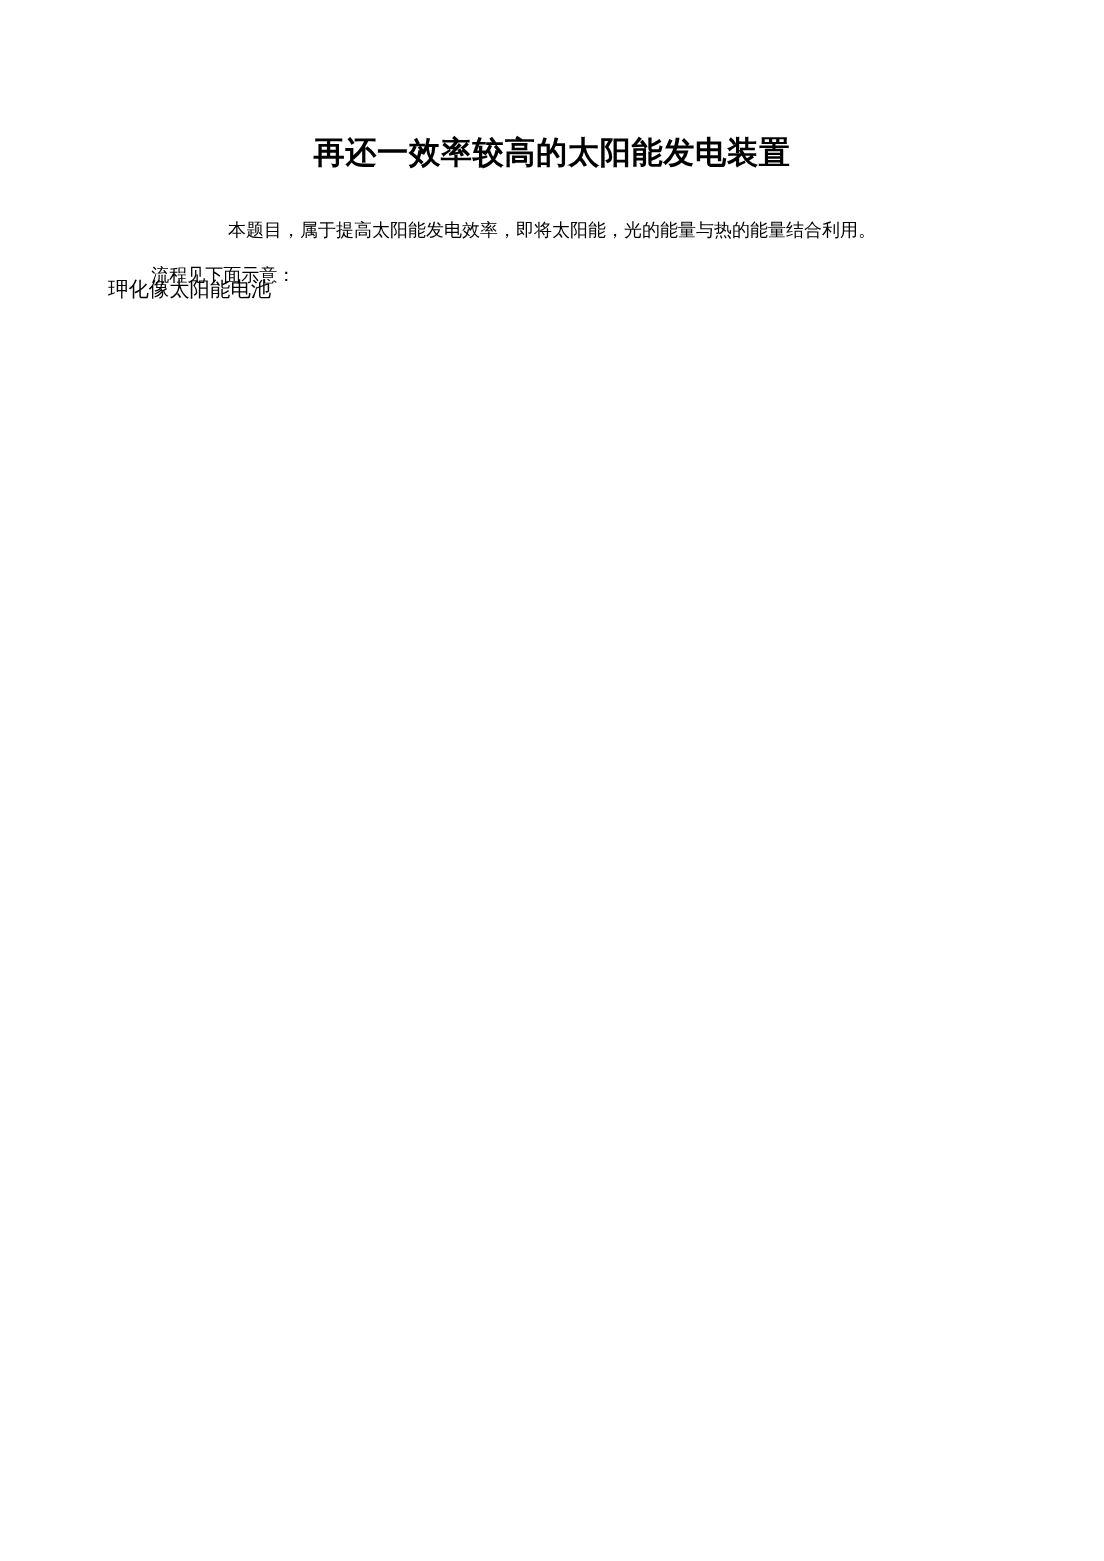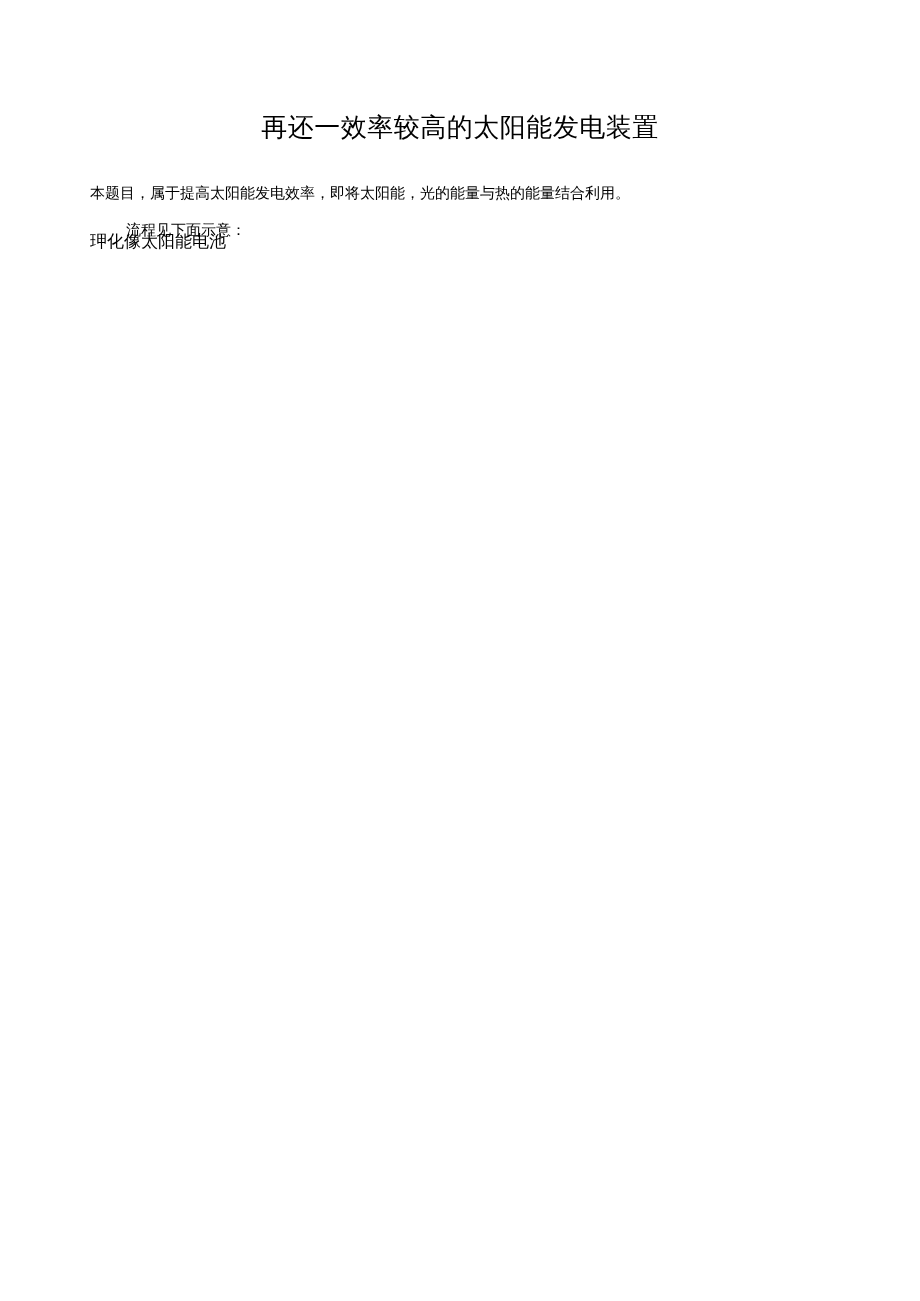--- a/index.html
+++ b/index.html
@@ -12,29 +12,29 @@
     color: #000000;
   }
   .page {
     box-sizing: border-box;
     width: 920px;
     padding: 110px 90px 0 90px;
   }
   .title {
     text-align: center;
     font-size: 26px;
-    font-weight: normal;
+    font-weight: bold;
     margin: 0 0 34px 0;
     letter-spacing: 0.5px;
   }
   .para {
     font-size: 15px;
     line-height: 28px;
     margin: 0;
-    text-align: left;
+    text-align: center;
     word-break: break-all;
   }
   .indent {
     text-indent: 2em;
   }
   .overlap-block {
     position: relative;
     margin-top: 16px;
   }
   .overlap-top {

